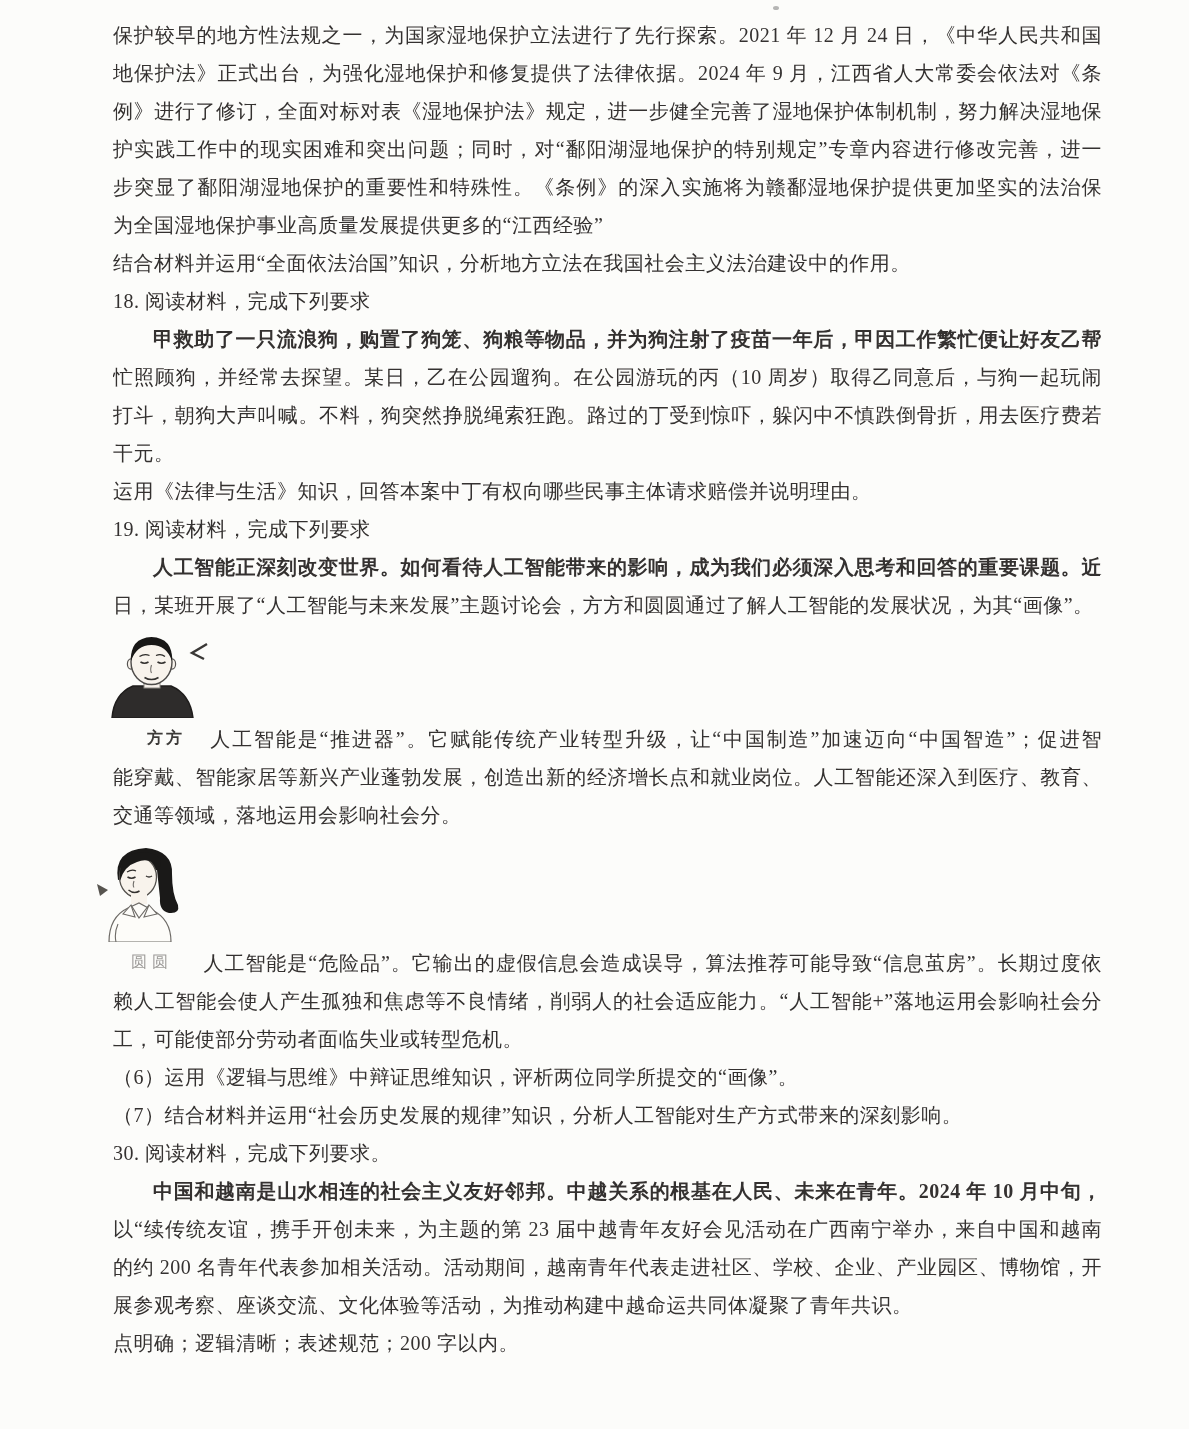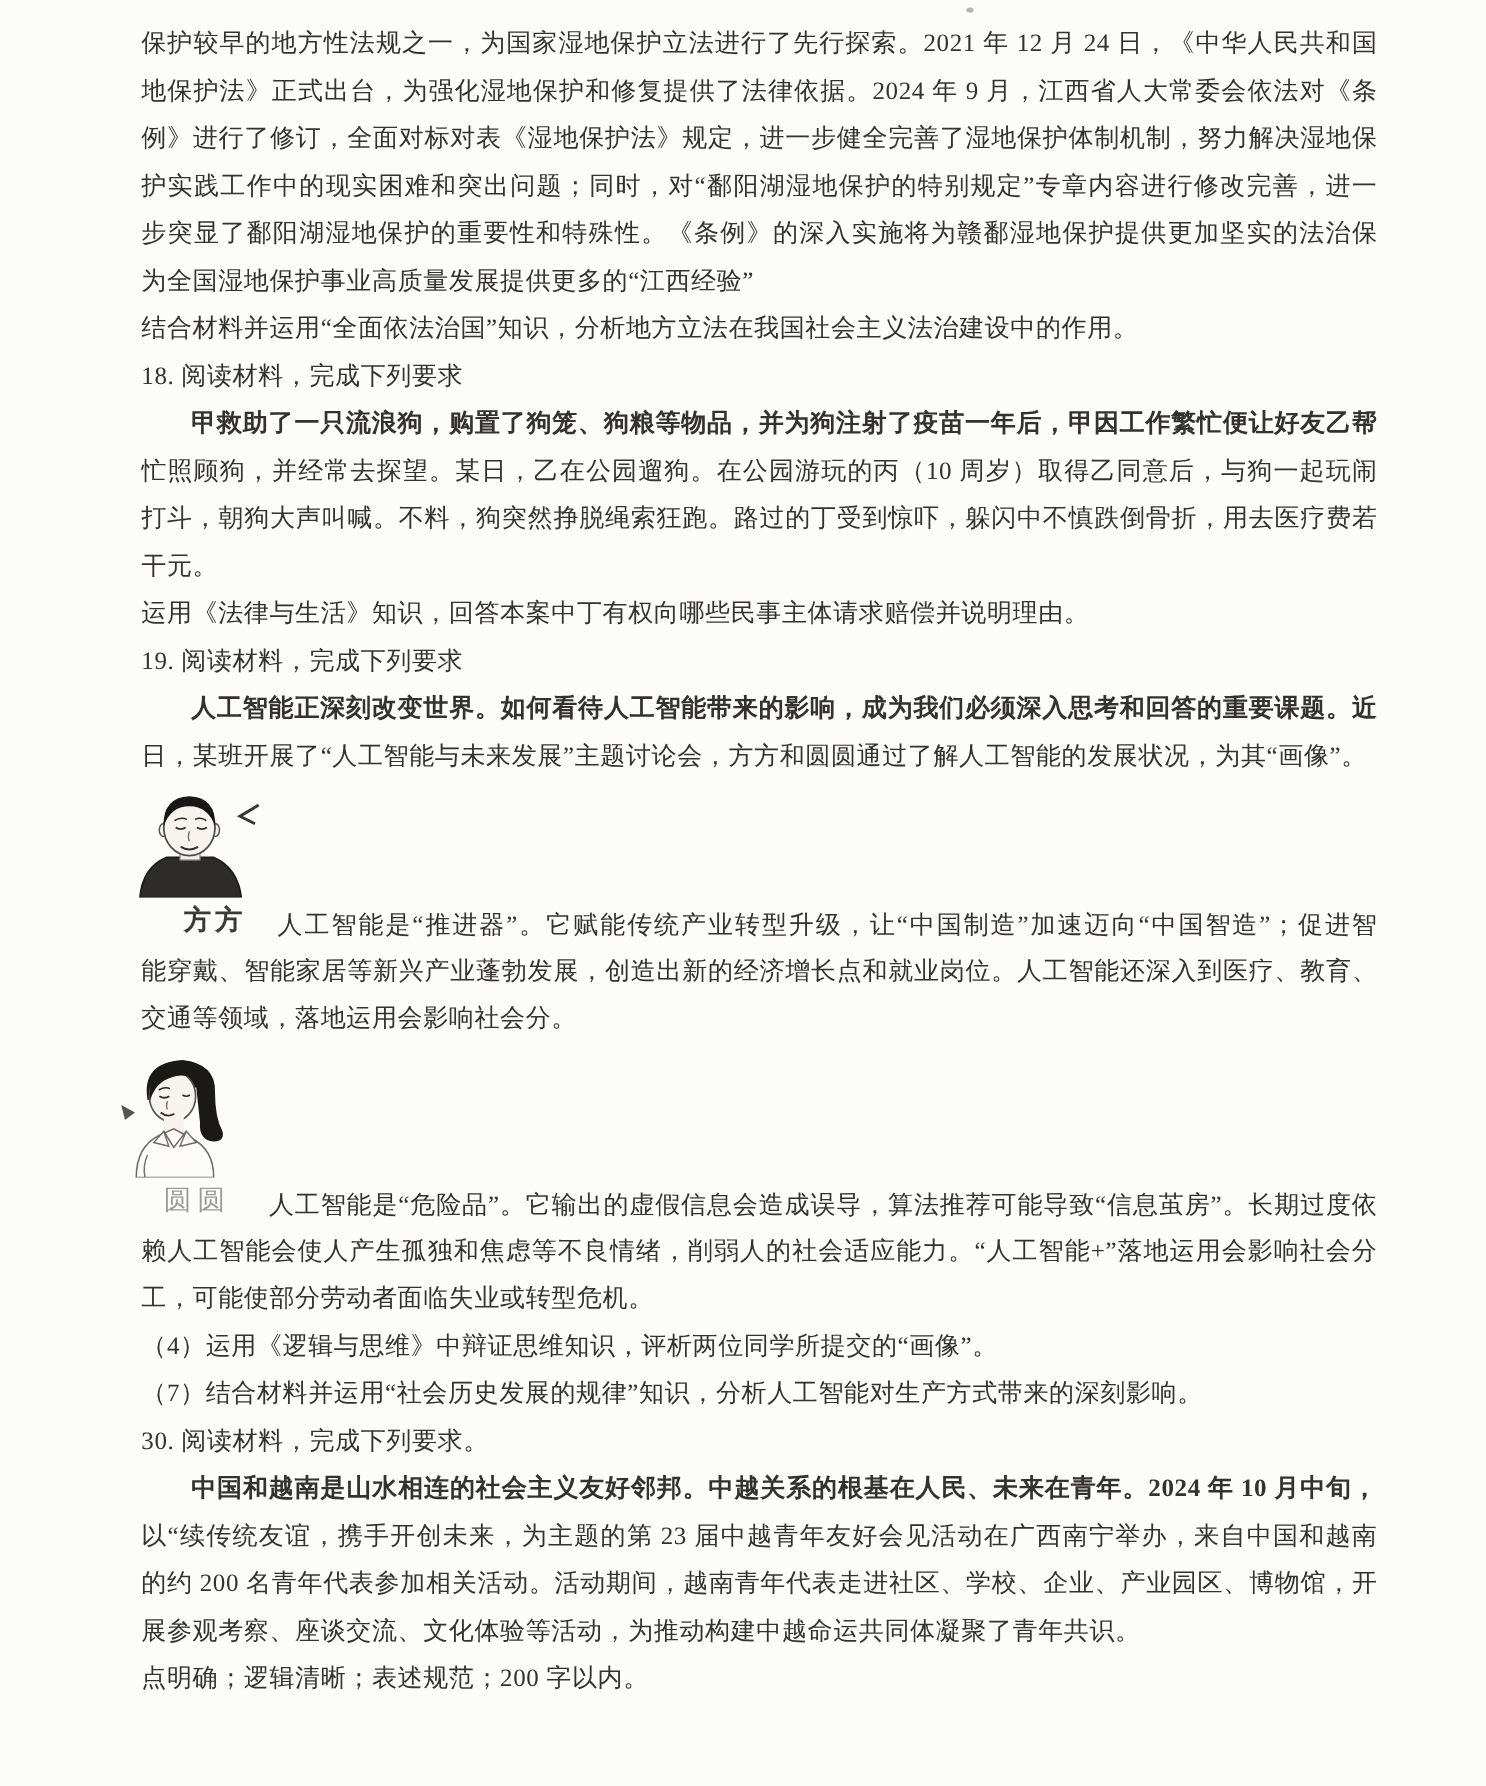--- a/index.html
+++ b/index.html
@@ -26,21 +26,21 @@
     text-align-last:justify;
     word-break:break-all;
     letter-spacing:0.5px;
     margin-left:21px;
   }
   .line.end { text-align-last:left; }
   .line.ind { text-indent:2em;font-weight:bold; }
   .speech { text-align-last:justify; }
   .speaker {
     display:inline-block;
-    font-size:22px;
+    font-size:16px;
     transform:translateY(-3px);
   }
   .sp-fang {
     font-weight:700; color:#3c3a38;
     margin:0 24px 0 34px; letter-spacing:3px;
   }
   .sp-yuan {
     color:#9c9a98;
     margin:0 30px 0 18px; letter-spacing:5px;
   }
@@ -114,21 +114,21 @@
       <path d="M37,61 L45,74 L55,61" fill="none" stroke="#6d6a66" stroke-width="1.2"></path>
       <path d="M37,61 L29,70 L41,73 Z" fill="#fdfcf9" stroke="#6d6a66" stroke-width="1.1"></path>
       <path d="M55,61 L63,70 L50,73 Z" fill="#fdfcf9" stroke="#6d6a66" stroke-width="1.1"></path>
       <path d="M24,80 Q20,89 22,98" fill="none" stroke="#6d6a66" stroke-width="1.1"></path>
     </svg>
   </figure>
   <div class="line speech"><span class="speaker sp-yuan">圆圆</span><span>人工智能是“危险品”。它输出的虚假信息会造成误导，算法推荐可能导致“信息茧房”。长期过度依</span></div>
   <div class="line">赖人工智能会使人产生孤独和焦虑等不良情绪，削弱人的社会适应能力。“人工智能+”落地运用会影响社会分</div>
   <div class="line end">工，可能使部分劳动者面临失业或转型危机。</div>
 
-  <div class="line end">（4）运用《逻辑与思维》中辩证思维知识，评析两位同学所提交的“画像”。</div>
+  <div class="line end">（6）运用《逻辑与思维》中辩证思维知识，评析两位同学所提交的“画像”。</div>
   <div class="line end">（7）结合材料并运用“社会历史发展的规律”知识，分析人工智能对生产方式带来的深刻影响。</div>
 
   <div class="line end">30. 阅读材料，完成下列要求。</div>
   <div class="line ind">中国和越南是山水相连的社会主义友好邻邦。中越关系的根基在人民、未来在青年。2024 年 10 月中旬，</div>
   <div class="line">以“续传统友谊，携手开创未来，为主题的第 23 届中越青年友好会见活动在广西南宁举办，来自中国和越南</div>
   <div class="line">的约 200 名青年代表参加相关活动。活动期间，越南青年代表走进社区、学校、企业、产业园区、博物馆，开</div>
   <div class="line end">展参观考察、座谈交流、文化体验等活动，为推动构建中越命运共同体凝聚了青年共识。</div>
   <div class="line end">点明确；逻辑清晰；表述规范；200 字以内。</div>
 </div>
 

